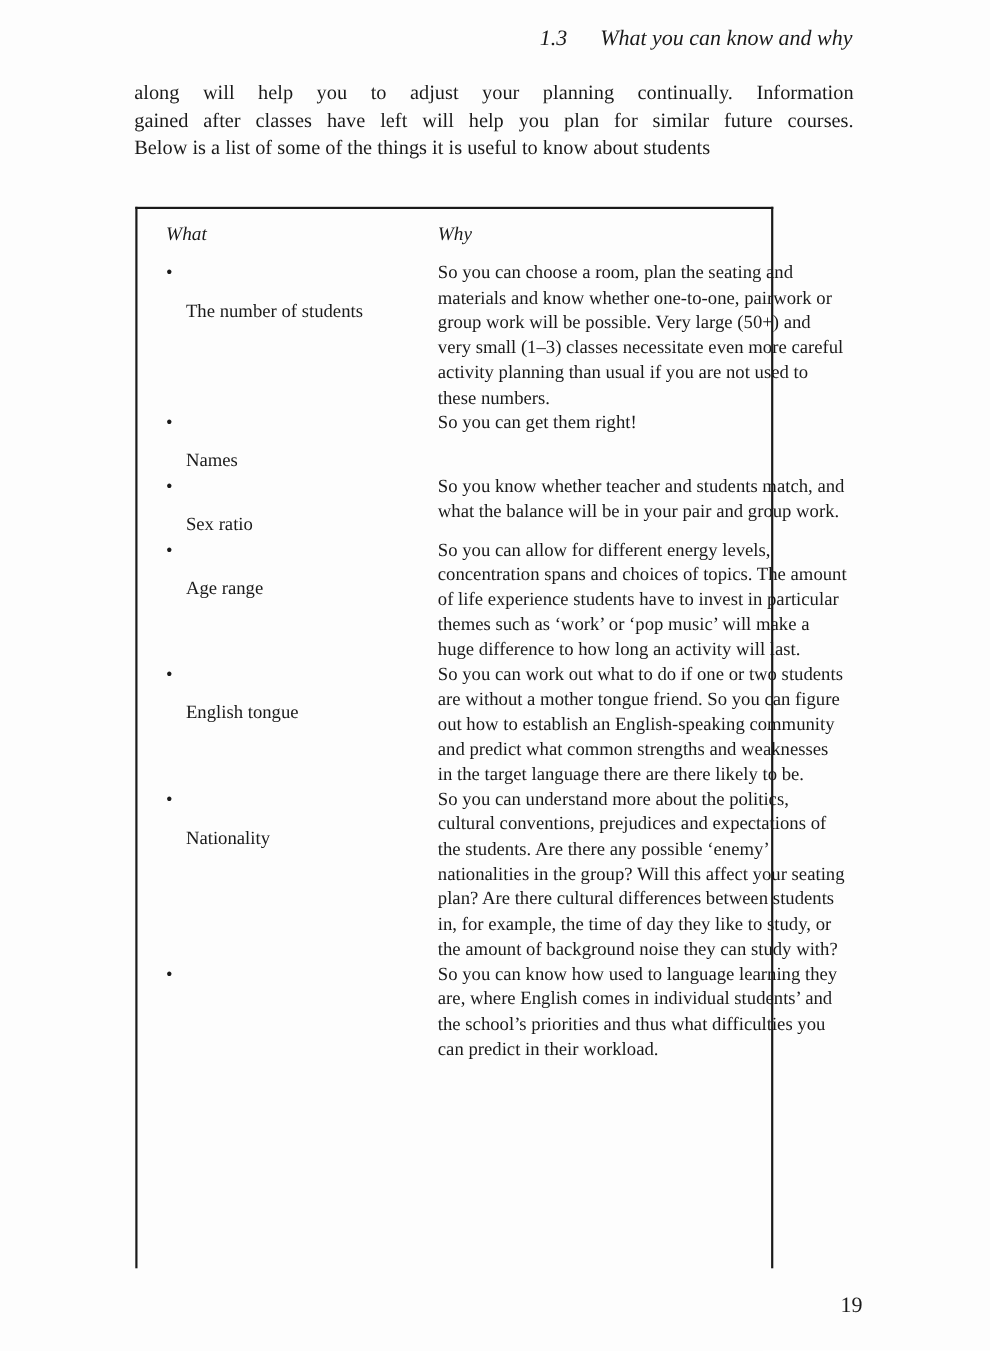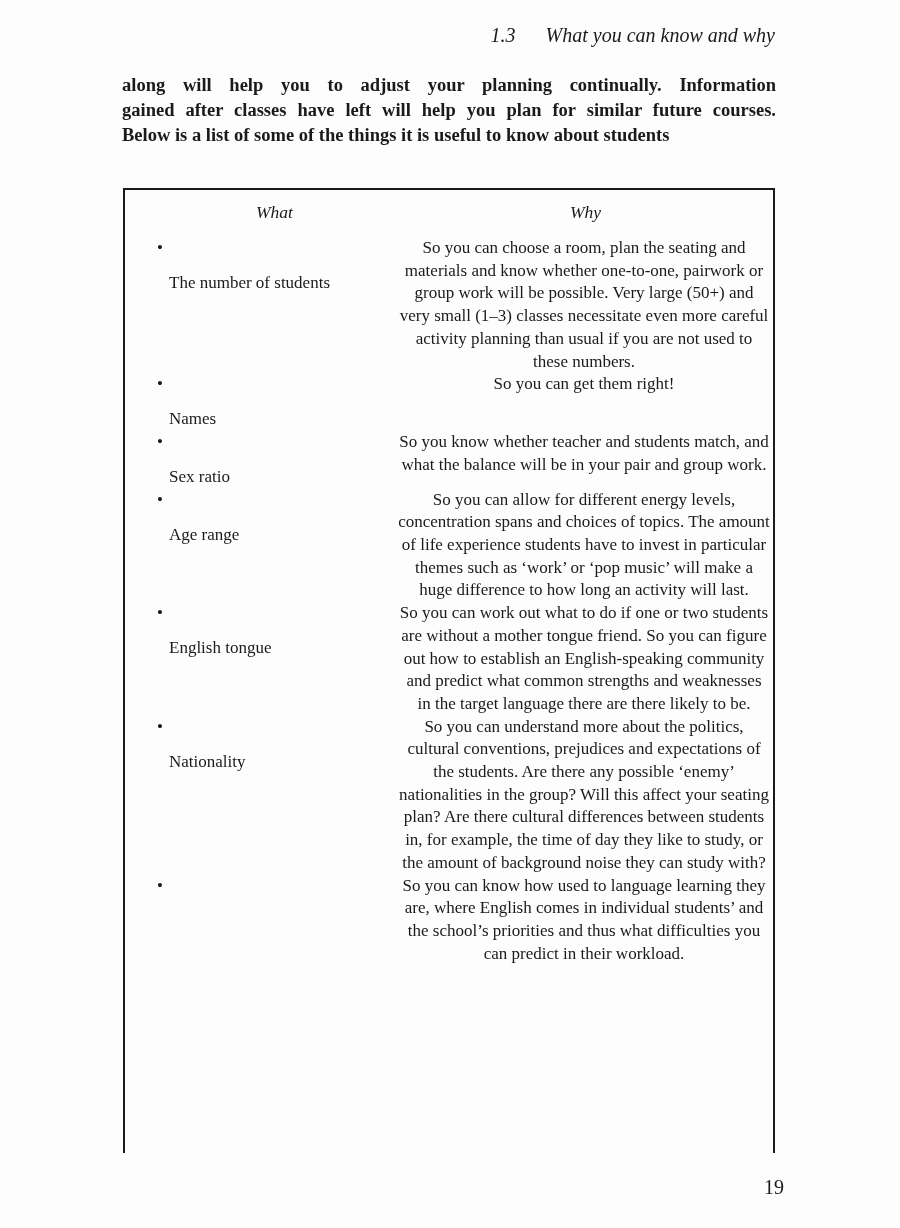--- a/index.html
+++ b/index.html
@@ -32,36 +32,34 @@
     position: absolute;
     top: 73px;
     left: 122px;
     width: 654px;
     font-size: 18.5px;
     line-height: 25px;
   }
   .intro .line {
     text-align: justify;
     text-align-last: justify;
-    font-weight: bold;
   }
   .intro .line:last-child {
     text-align-last: left;
   }
   .info-box {
     position: absolute;
     top: 188px;
     left: 123px;
-    width: 652px;
+    width: 580px;
     height: 965px;
     box-sizing: border-box;
     border: 2px solid #1a1a1a;
     border-bottom: none;
     padding: 11px 0 0 26px;
-    text-align: center;
   }
   .box-header {
     display: flex;
     font-style: italic;
     font-size: 17.5px;
     line-height: 23px;
     margin-bottom: 13px;
   }
   .col-what {
     width: 247px;

